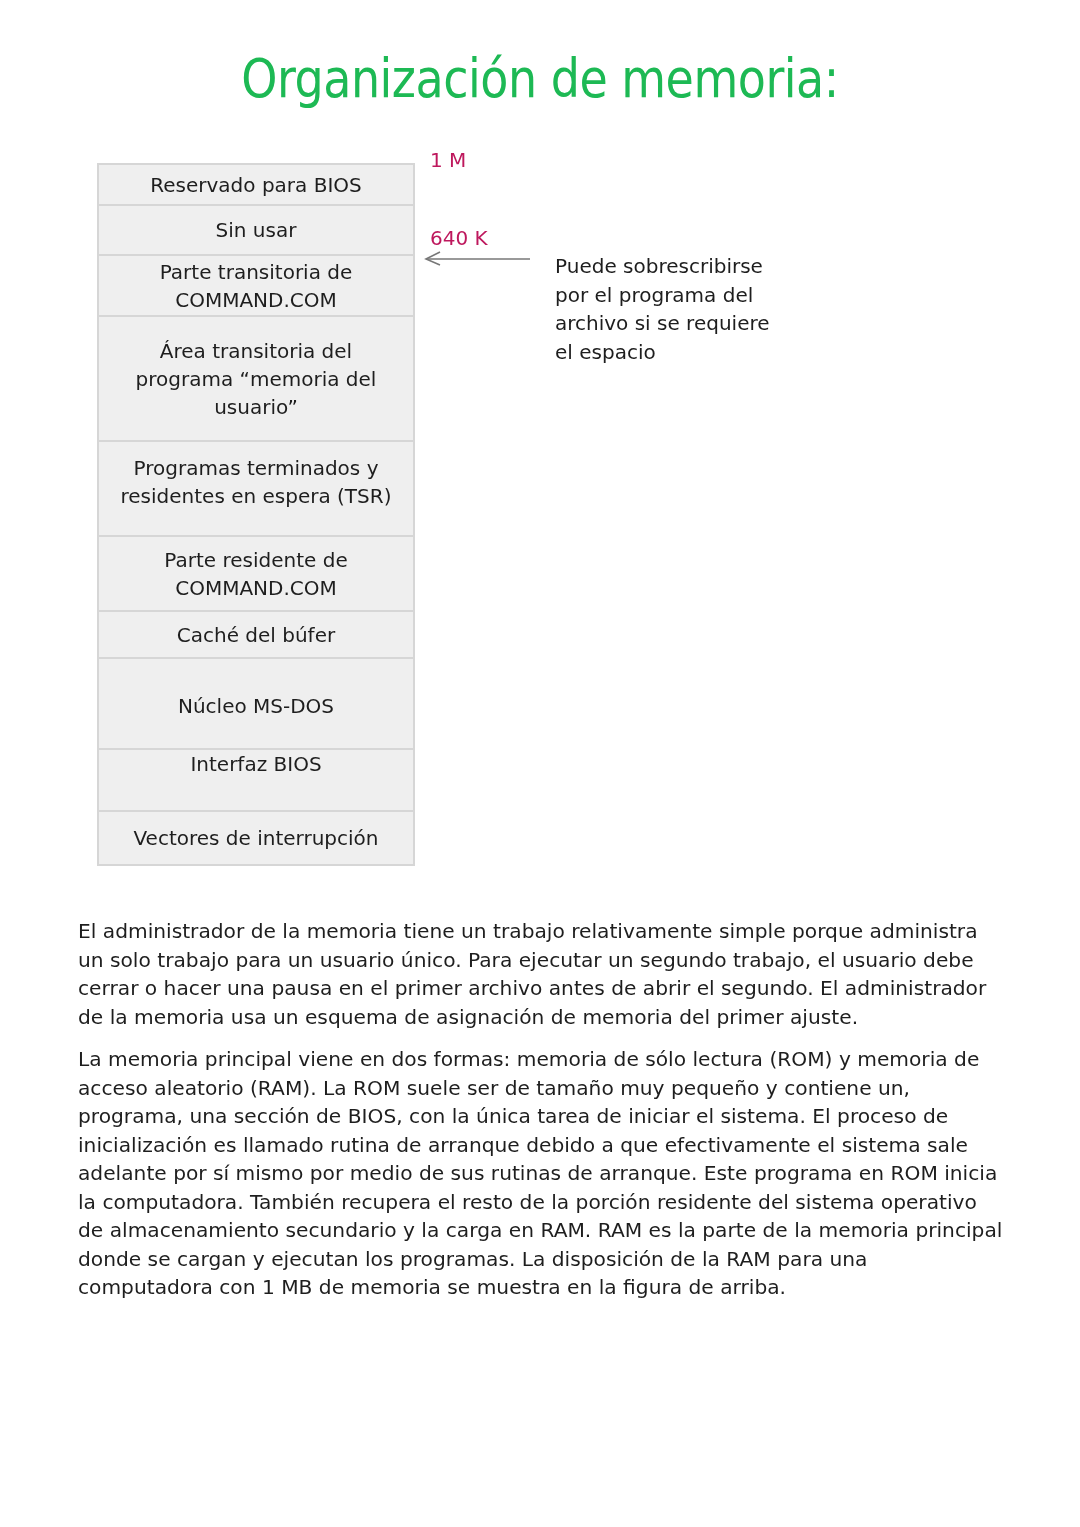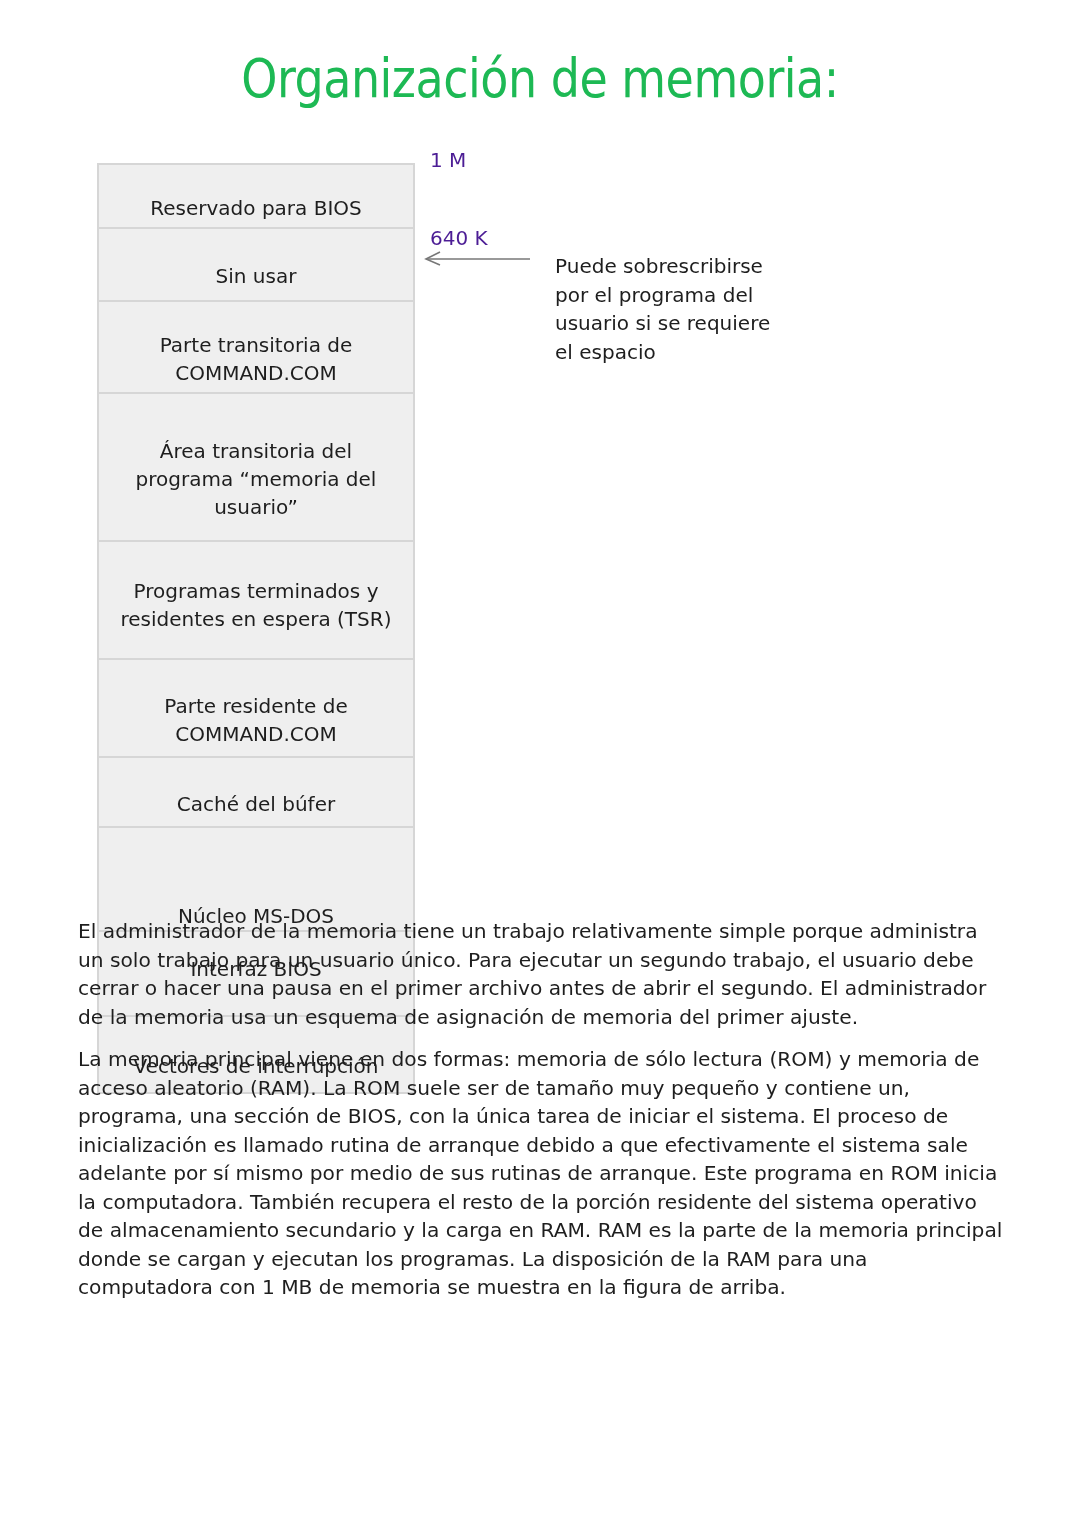--- a/index.html
+++ b/index.html
@@ -12,26 +12,26 @@
     font-family: "DejaVu Sans", sans-serif; font-size: 46px; font-weight: normal;
     letter-spacing: -0.5px; transform: scaleY(1.15);
   }
   .mem-table {
     position: absolute; left: 97px; top: 163px; width: 318px;
     border: 2px solid #d6d6d6; box-sizing: border-box; background: #efefef;
   }
   .mem-row {
     display: flex; align-items: center; justify-content: center; text-align: center;
     border-bottom: 2px solid #d6d6d6; box-sizing: border-box;
-    font-size: 20px; line-height: 28px; color: #1e1e1e; padding: 0 8px; margin-top: 23px;
+    font-size: 20px; line-height: 28px; color: #1e1e1e; padding: 0 8px;
   }
   .mem-row:last-child { border-bottom: none; }
   .mem-row .txt { white-space: pre-line; }
   .addr {
-    position: absolute; font-size: 20px; color: #4c1d95;
+    position: absolute; font-size: 20px; color: #be185d;
   }
   .arrow { position: absolute; left: 423px; top: 250px; width: 110px; height: 18px; }
   .note {
     position: absolute; left: 555px; top: 252px; width: 260px;
     font-size: 20px; line-height: 28.5px; color: #1e1e1e; white-space: pre-line;
   }
   .body-text {
     position: absolute; left: 78px; top: 917px; width: 930px;
     font-size: 20.2px; line-height: 28.5px; color: #1e1e1e;
   }
@@ -42,60 +42,60 @@
 
 <h1 class="title" style="color:#1db954;margin:0;">Organización de memoria:</h1>
 
 <div class="mem-table">
   <div class="mem-row" style="height:41px">
       <span class="txt">Reservado para BIOS</span>
     </div>
   <div class="mem-row" style="height:50px">
       <span class="txt">Sin usar</span>
     </div>
-  <div class="mem-row" style="height:69px">
+  <div class="mem-row" style="height:61px">
       <span class="txt">Parte transitoria de
 COMMAND.COM</span>
     </div>
   <div class="mem-row" style="height:125px">
       <span class="txt">Área transitoria del
 programa “memoria del
 usuario”</span>
     </div>
   <div class="mem-row" style="height:95px;align-items:flex-start;padding-top:12px">
       <span class="txt">Programas terminados y
 residentes en espera (TSR)</span>
     </div>
   <div class="mem-row" style="height:75px">
       <span class="txt">Parte residente de
 COMMAND.COM</span>
     </div>
   <div class="mem-row" style="height:47px">
       <span class="txt">Caché del búfer</span>
     </div>
-  <div class="mem-row" style="height:81px;align-items:flex-end;padding-top:4px">
+  <div class="mem-row" style="height:91px;align-items:center;padding-top:4px">
       <span class="txt">Núcleo MS-DOS</span>
     </div>
   <div class="mem-row" style="height:62px;align-items:flex-start;">
       <span class="txt">Interfaz BIOS</span>
     </div>
   <div class="mem-row" style="height:52px">
       <span class="txt">Vectores de interrupción</span>
     </div>
 </div>
 
 <div class="addr" style="left:430px;top:148px">1 M</div>
 <div class="addr" style="left:430px;top:226px">640 K</div>
 
 <svg class="arrow" viewBox="0 0 110 18" width="110" height="18">
   <line x1="3" y1="9" x2="107" y2="9" stroke="#777" stroke-width="1.6"></line>
   <polyline points="17,2 3,9 17,15" fill="none" stroke="#777" stroke-width="1.6"></polyline>
 </svg>
 
 <div class="note">Puede sobrescribirse
 por el programa del
-usuario si se requiere
+archivo si se requiere
 el espacio</div>
 
 <div class="body-text">
   <p>El administrador de la memoria tiene un trabajo relativamente simple porque administra un solo trabajo para un usuario único. Para ejecutar un segundo trabajo, el usuario debe cerrar o hacer una pausa en el primer archivo antes de abrir el segundo. El administrador de la memoria usa un esquema de asignación de memoria del primer ajuste.</p>
   <p>La memoria principal viene en dos formas: memoria de sólo lectura (ROM) y memoria de acceso aleatorio (RAM). La ROM suele ser de tamaño muy pequeño y contiene un, programa, una sección de BIOS, con la única tarea de iniciar el sistema. El proceso de inicialización es llamado rutina de arranque debido a que efectivamente el sistema sale adelante por sí mismo por medio de sus rutinas de arranque. Este programa en ROM inicia la computadora. También recupera el resto de la porción residente del sistema operativo de almacenamiento secundario y la carga en RAM. RAM es la parte de la memoria principal donde se cargan y ejecutan los programas. La disposición de la RAM para una computadora con 1 MB de memoria se muestra en la figura de arriba.</p>
 </div>
 
 </body></html>

